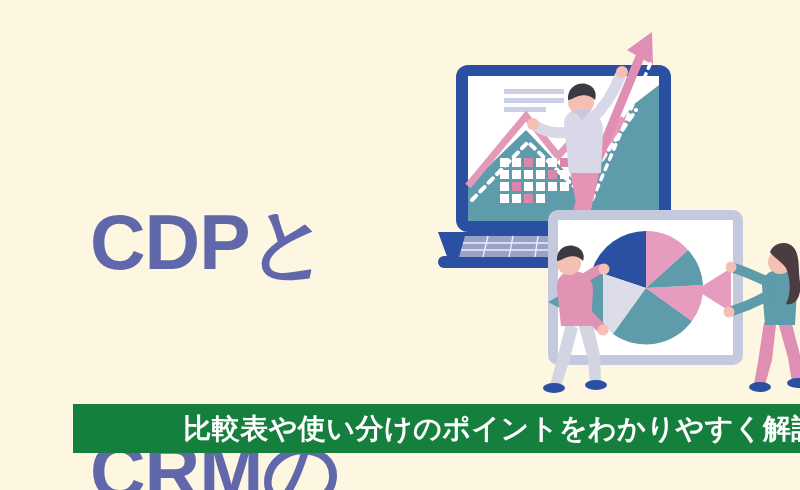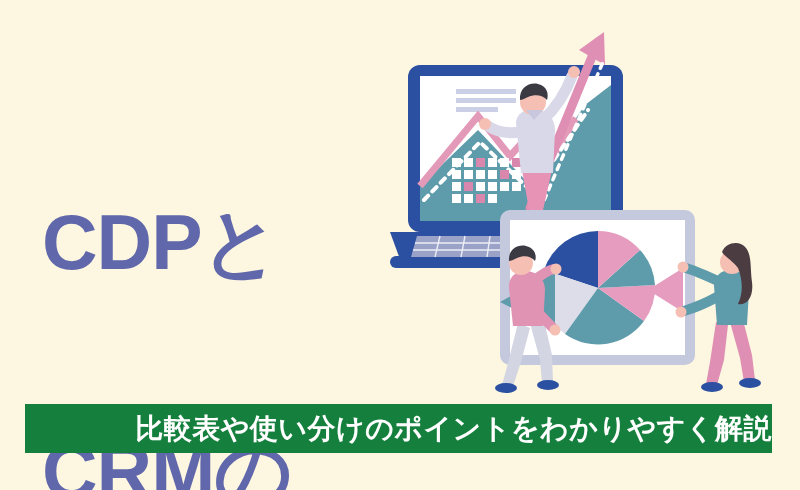--- a/index.html
+++ b/index.html
@@ -7,20 +7,21 @@
     width:800px;height:490px;
     background:#fdf6e0;
     font-family:"Liberation Sans","DejaVu Sans",sans-serif;
     overflow:hidden;
     position:relative;
   }
   #canvas{
     position:relative;
     width:692px;height:490px;
     background:#fdf6e0;
+    margin-left:48px;
   }
   
   #headline{
     position:absolute;
     left:42px; top:52px;
     width:360px;
     color:#6068ab;
     font-weight:700;
     font-size:77px;
     line-height:0.99;

